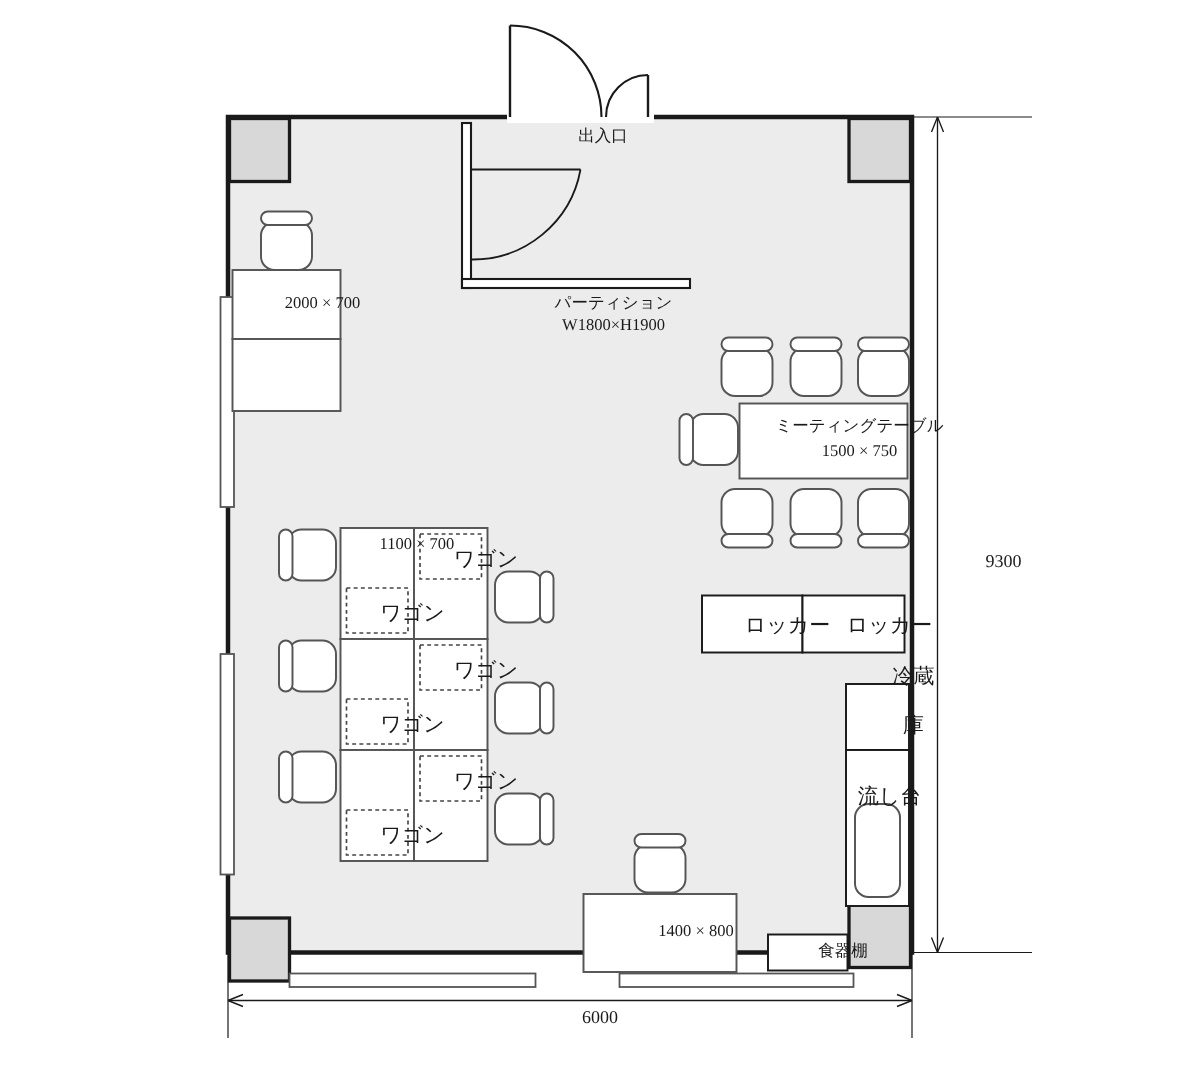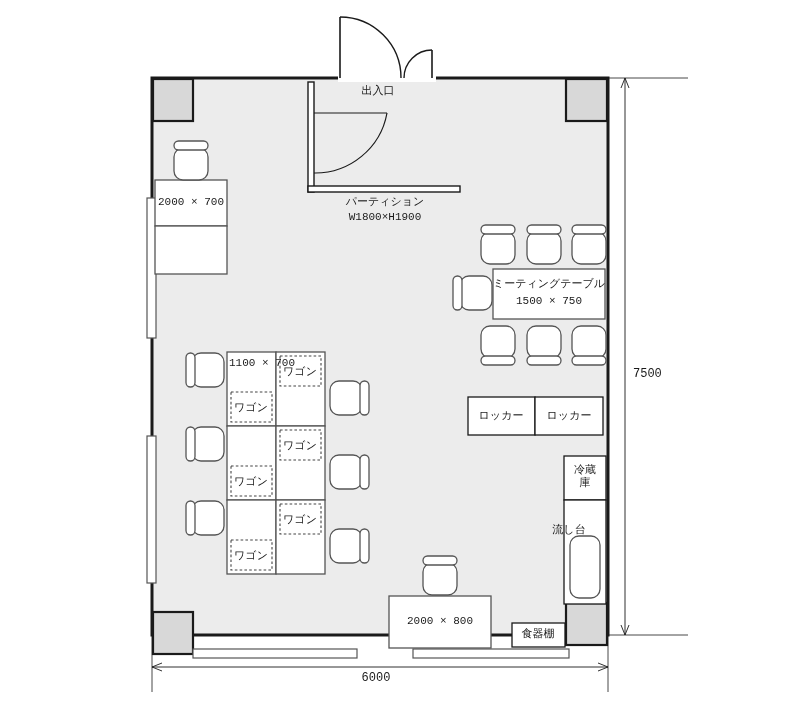--- a/index.html
+++ b/index.html
@@ -17,28 +17,29 @@
   #plan {
     position: absolute;
     left: 0; top: 0;
     width: 799px;
     height: 710px;
   }
   .lbl {
     position: absolute;
     color: #1a1a1a;
     white-space: nowrap;
-    font-family: Liberation Mono, monospace;
+    font-family: Liberation Serif, serif;
     line-height: 1.15;
     text-align: center;
     pointer-events: none;
+    margin-left: 24px;
   }
   .lbl.sz   { font-size: 11px; }
   .lbl.jp   { font-size: 11px; }
-  .lbl.jps  { font-size: 11px; }
+  .lbl.jps  { font-size: 14px; }
   .lbl.dim  { font-size: 12px; }
   .ctr { transform: translateX(-50%); }
 </style>
 </head>
 <body>
 
 <svg id="plan" viewBox="0 0 799 710">
 
   <rect x="152" y="78" width="456" height="557" fill="#ececec"></rect>
 
@@ -212,37 +213,37 @@
 
 <div class="lbl jp ctr" style="left:378px; top:85px;">出入口</div>
 
 <div class="lbl jp ctr" style="left:385px; top:196px;">パーティション</div>
 <div class="lbl jp ctr" style="left:385px; top:211px;">W1800×H1900</div>
 
 <div class="lbl sz ctr" style="left:191px; top:196px;">2000 × 700</div>
 
 <div class="lbl sz" style="left:229px; top:357px;">1100 × 700</div>
 
-<div class="lbl sz ctr" style="left:440px; top:615px;">2000 × 800</div>
+<div class="lbl sz ctr" style="left:440px; top:615px;">1400 × 800</div>
 
 <div class="lbl jp ctr" style="left:549px; top:278px;">ミーティングテーブル</div>
 <div class="lbl sz ctr" style="left:549px; top:295px;">1500 × 750</div>
 
 <div class="lbl jps ctr" style="left:251px; top:402px;">ワゴン</div>
 <div class="lbl jps ctr" style="left:251px; top:476px;">ワゴン</div>
 <div class="lbl jps ctr" style="left:251px; top:550px;">ワゴン</div>
 <div class="lbl jps ctr" style="left:300px; top:366px;">ワゴン</div>
 <div class="lbl jps ctr" style="left:300px; top:440px;">ワゴン</div>
 <div class="lbl jps ctr" style="left:300px; top:514px;">ワゴン</div>
 
 <div class="lbl jps ctr" style="left:501px; top:410px;">ロッカー</div>
 <div class="lbl jps ctr" style="left:569px; top:410px;">ロッカー</div>
 
-<div class="lbl jps ctr" style="left:585px; top:464px;">冷蔵</div>
+<div class="lbl jps ctr" style="left:585px; top:444px;">冷蔵</div>
 <div class="lbl jps ctr" style="left:585px; top:477px;">庫</div>
 
 <div class="lbl jps ctr" style="left:569px; top:524px;">流し台</div>
 
 <div class="lbl jp ctr" style="left:538px; top:628px;">食器棚</div>
 
-<div class="lbl dim" style="left:633px; top:368px;">7500</div>
+<div class="lbl dim" style="left:633px; top:368px;">9300</div>
 
 <div class="lbl dim ctr" style="left:376px; top:672px;">6000</div>
 
 </body></html>

